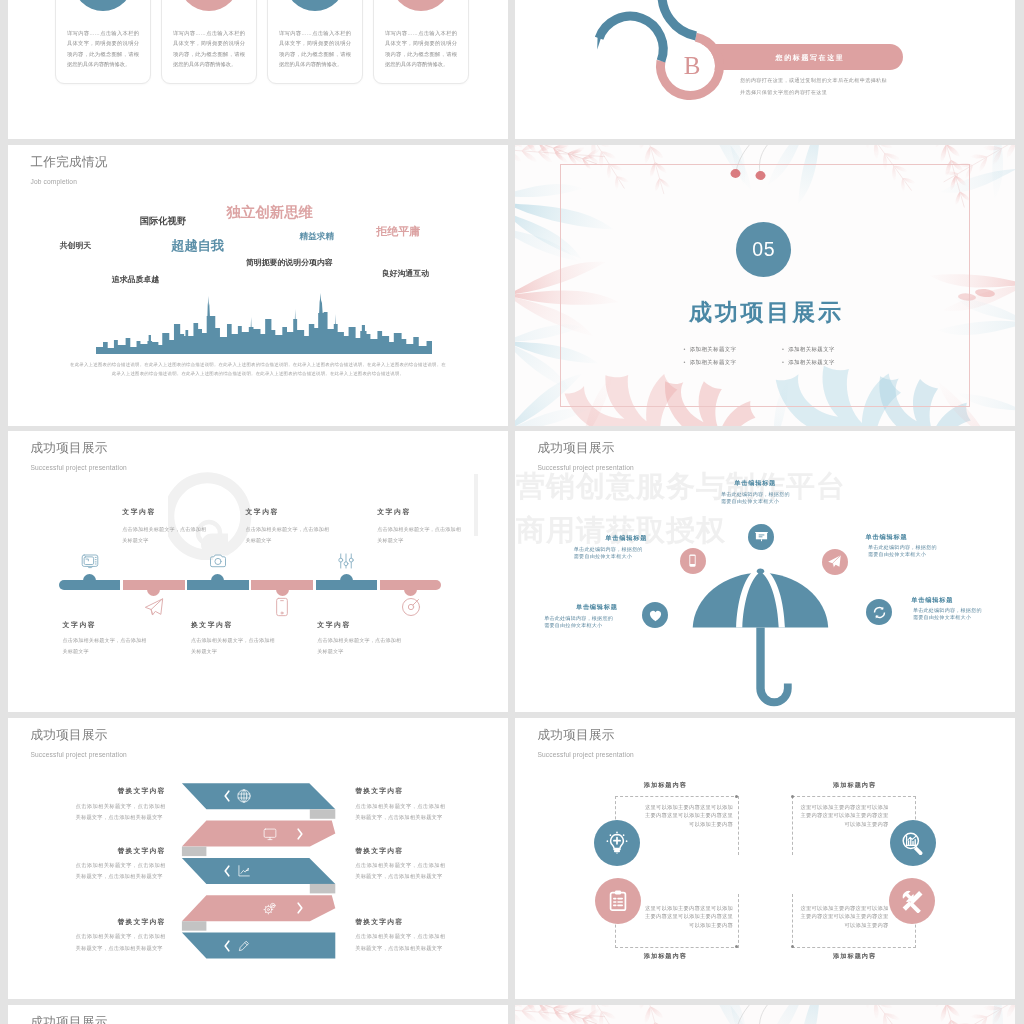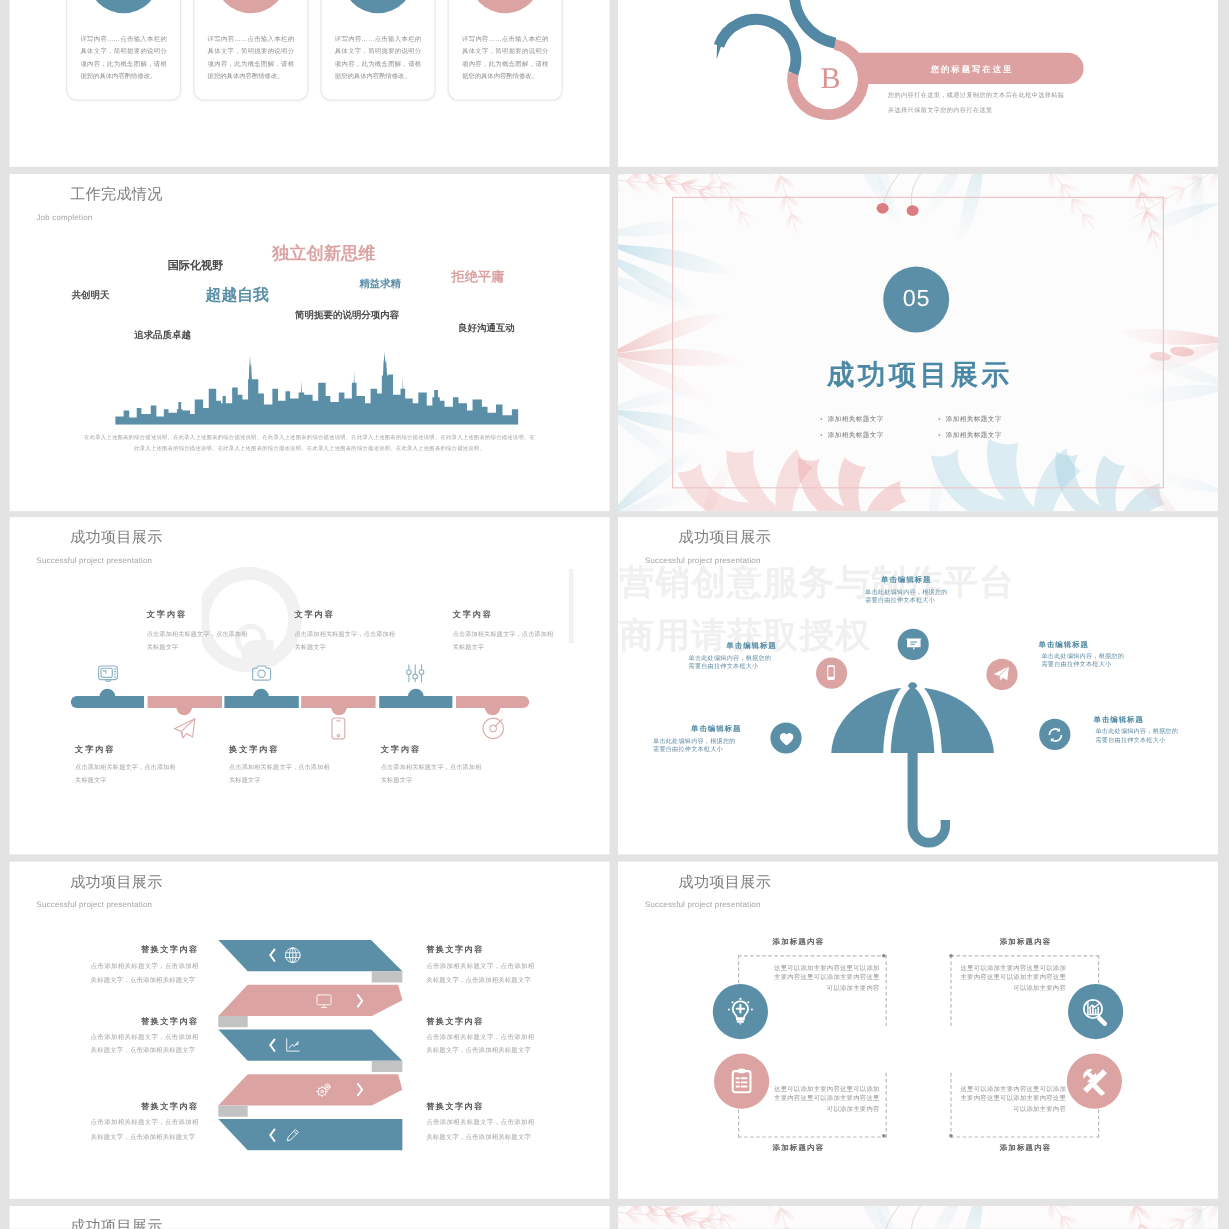--- a/index.html
+++ b/index.html
@@ -2,21 +2,21 @@
 <html><head>
 <meta charset="utf-8">
 <style>
 html,body{margin:0;padding:0;}
 body{width:1024px;height:1024px;background:#e3e3e3;overflow:hidden;
      font-family:"Liberation Sans","DejaVu Sans",sans-serif;}
 .page{position:relative;width:1024px;height:1024px;background:#e3e3e3;}
 .slide{position:absolute;background:#fff;overflow:hidden;}
 
 .s-hd{position:absolute;left:22.5px;top:10.5px;}
-.s-title{font-size:12.6px;line-height:1;color:#7d7d7d;letter-spacing:.25px;white-space:nowrap;margin-left:28px;}
+.s-title{font-size:12.6px;line-height:1;color:#7d7d7d;letter-spacing:.25px;white-space:nowrap;}
 .s-sub{font-size:6.6px;line-height:1;color:#a4a4a4;letter-spacing:.15px;white-space:nowrap;margin-top:10.5px;}
 
 
 .cards-wrap{position:absolute;left:47px;top:60px;display:flex;gap:10px;}
 .card{position:relative;width:94px;height:164px;border:1px solid #e9e9e9;border-radius:9px;background:#fff;
       box-shadow:0 1px 2px rgba(0,0,0,.03);}
 .card-circ{position:absolute;left:50%;top:32px;transform:translateX(-50%);width:60px;height:60px;border-radius:50%;}
 .card-body{position:absolute;left:11px;right:11px;top:109px;font-size:5.3px;line-height:1.95;color:#8f8f8f;text-align:justify;letter-spacing:-0.02px;}
 
 

